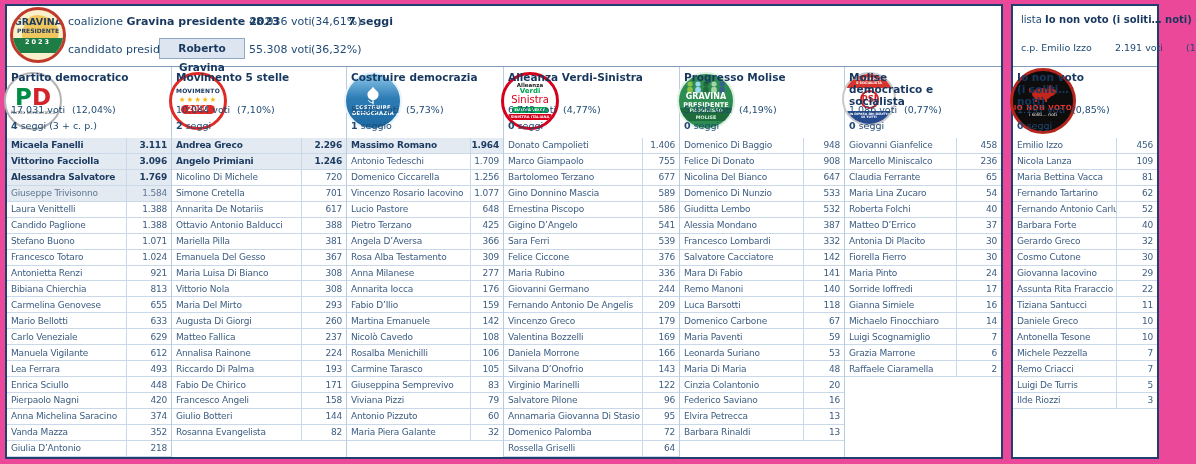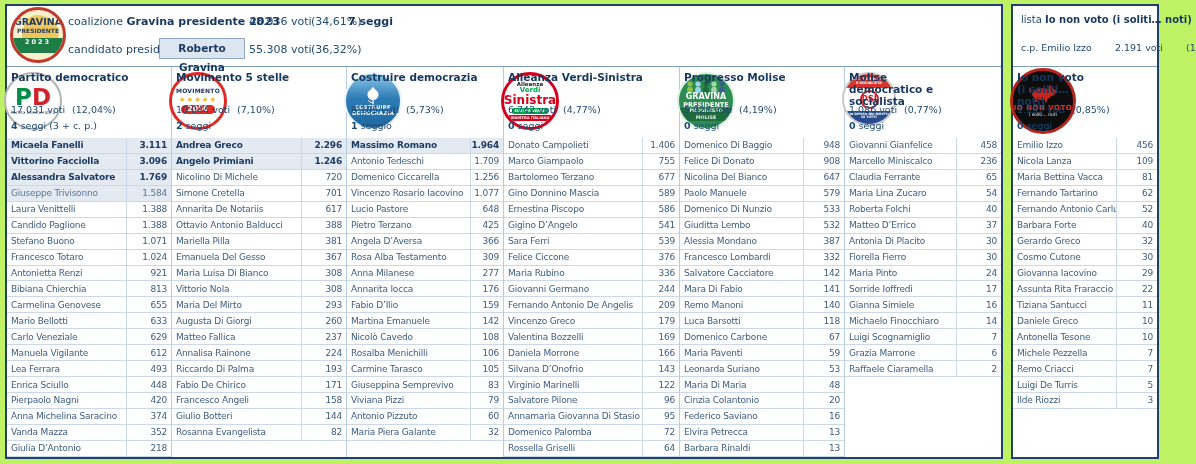--- a/index.html
+++ b/index.html
@@ -1,16 +1,16 @@
 <!DOCTYPE html>
 <html><head>
 <meta charset="utf-8">
 <style>
   html,body{margin:0;padding:0;background:#fff;}
-  #canvas{position:relative;width:1196px;height:464px;background:#bef264;
+  #canvas{position:relative;width:1196px;height:464px;background:#ec4899;
           font-family:"DejaVu Sans","Liberation Sans",sans-serif;overflow:hidden;}
   .panel{position:absolute;top:4px;height:455px;border:2px solid #1F3F6E;box-sizing:border-box;background:#fff;}
   .panel.left{left:5px;width:998px;}
   .panel.rightp{left:1011px;width:148px;}
   .divider{height:1px;background:#7F9CBD;}
 
   
   .coal-header{position:relative;height:60px;}
   .coal-header .abs{position:absolute;font-size:11px;color:#1F4A73;white-space:nowrap;}
   .c-lab{font-weight:normal;}
@@ -81,21 +81,21 @@
   .logo-m5s .m2{font-size:7.5px;color:#F5B80C;letter-spacing:1px;margin:1px 0;}
   .logo-m5s .m3{font-size:7.5px;font-weight:bold;color:#fff;background:#E02A26;border-radius:7px;padding:0 7px;}
 
   .logo-costruire{width:58px;height:58px;background:linear-gradient(180deg,#8CC8EA,#2E7CB5 45%,#1D6AA3);
         border:2px solid #E8F2FA;}
   .logo-costruire .c1{font-size:5.2px;font-weight:bold;color:#fff;letter-spacing:0.3px;}
 
   .logo-avs{width:58px;height:58px;background:#fff;border:3px solid #D6001C;}
   .logo-avs .a1{font-size:5.5px;font-weight:bold;color:#222;}
   .logo-avs .a2{font-size:7px;font-weight:bold;color:#00A650;line-height:1;}
-  .logo-avs .a3{font-size:12px;font-weight:bold;color:#D6001C;line-height:1;}
+  .logo-avs .a3{font-size:10px;font-weight:normal;color:#D6001C;line-height:1;}
   .logo-avs .a4{font-size:3.6px;font-weight:bold;color:#fff;background:#00A650;padding:1px 3px;border-radius:2px;margin-top:2px;}
   .logo-avs .a5{font-size:3.6px;font-weight:bold;color:#fff;background:#D6001C;padding:1px 3px;border-radius:2px;margin-top:1px;}
 
   .logo-progresso{width:58px;height:58px;background:#2D8C52;border:2px solid #DCEFE2;}
   .logo-progresso .p1{font-size:8px;font-weight:bold;color:#fff;line-height:1.05;}
   .logo-progresso .p2{font-size:6.5px;font-weight:bold;color:#fff;line-height:1.05;}
   .logo-progresso .p3{font-size:4.8px;font-weight:bold;color:#D9F2E0;background:#1E6B3C;
         align-self:stretch;line-height:1.3;}
 
   .logo-mds{width:54px;height:54px;background:#fff;border:2px solid #C9C9C9;justify-content:space-between;}
@@ -536,24 +536,20 @@
             </div>
             <div class="crow">
               <span class="cname">Felice Di Donato</span>
               <span class="cvotes">908</span>
             </div>
             <div class="crow">
               <span class="cname">Nicolina Del Bianco</span>
               <span class="cvotes">647</span>
             </div>
             <div class="crow">
-              <span class="cname">Paolo Manuele</span>
-              <span class="cvotes">579</span>
-            </div>
-            <div class="crow">
               <span class="cname">Domenico Di Nunzio</span>
               <span class="cvotes">533</span>
             </div>
             <div class="crow">
               <span class="cname">Giuditta Lembo</span>
               <span class="cvotes">532</span>
             </div>
             <div class="crow">
               <span class="cname">Alessia Mondano</span>
               <span class="cvotes">387</span>

